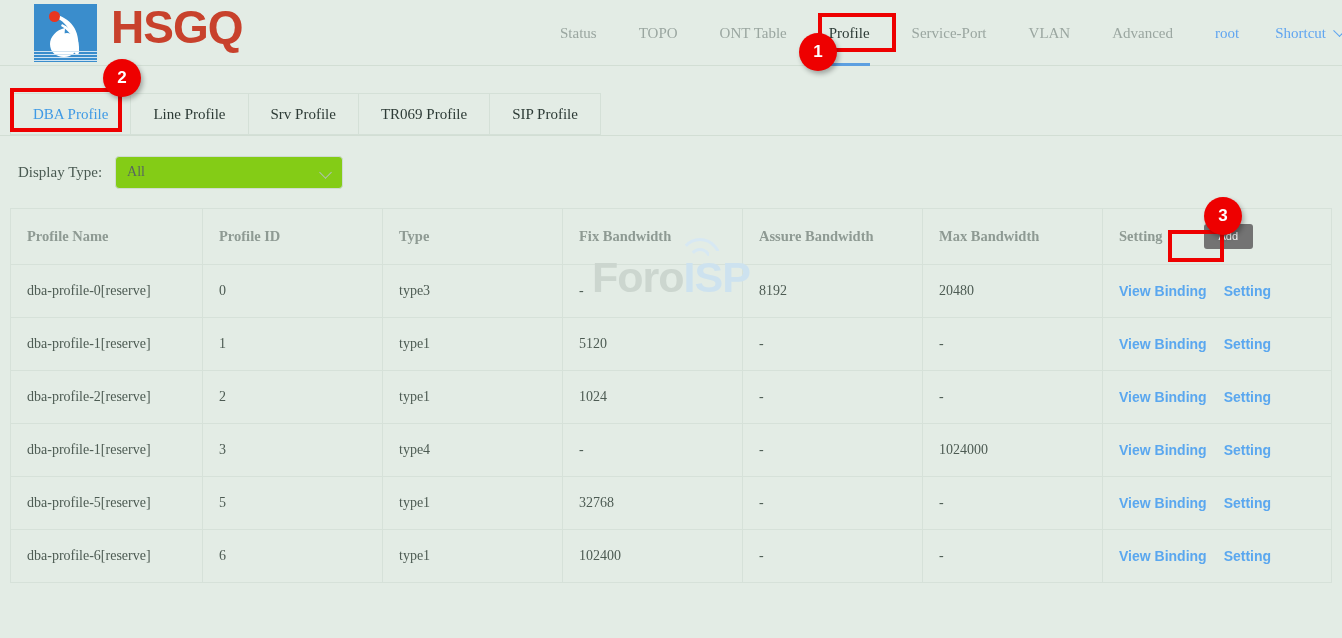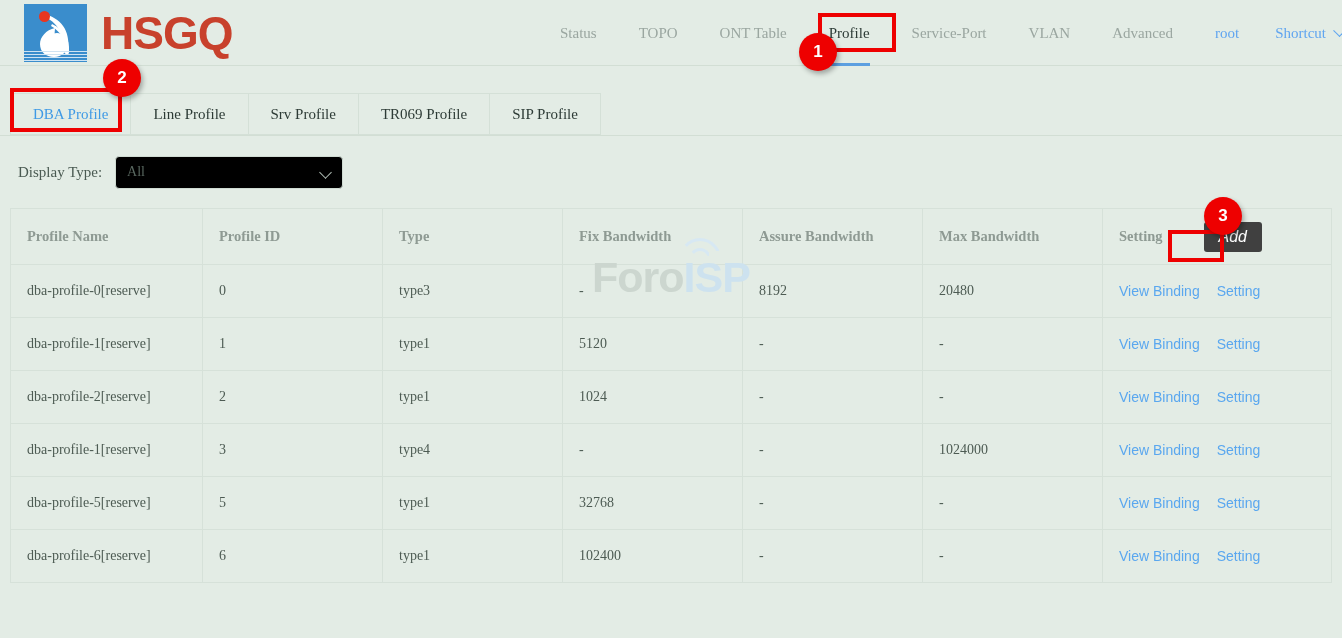--- a/index.html
+++ b/index.html
@@ -15,22 +15,21 @@
   .topbar {
     position: relative;
     height: 66px;
     background: #e3ece5;
     display: flex;
     align-items: center;
     border-bottom: 1px solid #d2ded4;
   }
   .brand {
     display: flex;
-    align-items: center;
-    margin-left: 24px;
+    margin-left: 34px;
   }
   .logo-mark {
     width: 63px;
     height: 58px;
     background: #3a8dcc;
     position: relative;
     overflow: hidden;
     flex: none;
   }
   .logo-mark .swoosh { position: absolute; inset: 0; }
@@ -139,21 +138,21 @@
   .filter-label {
     font-size: 15px;
     color: #4a5a52;
     margin-right: 13px;
   }
   .select {
     width: 228px;
     height: 33px;
     border: 1px solid #cfdbd2;
     border-radius: 4px;
-    background: #000000;
+    background: #84cc16;
     display: flex;
     align-items: center;
     padding: 0 11px;
     position: relative;
   }
   .select-value { font-size: 14px; color: #58675f; }
   .select-chev {
     position: absolute;
     right: 12px; top: 11px;
     width: 9px; height: 9px;
@@ -192,37 +191,37 @@
   .c3 { width: 180px; }
   .c4 { width: 180px; }
   .c5 { width: 180px; }
   .c6 { width: auto; }
   .setting-head {
     display: flex;
     align-items: center;
   }
   .add-btn {
     margin-left: 41px;
-    background: #404040;
+    background: #737373;
     color: #fff;
     font-family: "Liberation Sans", sans-serif;
-    font-size: 16px;
+    font-size: 11px;
     border: none;
     border-radius: 3px;
     padding: 7px 15px;
     cursor: pointer;
     line-height: 1;
-    font-style: italic;
   }
   .rowlink {
     color: #5aa7ef;
     font-family: "Liberation Sans", sans-serif;
     font-size: 14px;
     text-decoration: none;
     cursor: pointer;
+    font-weight: bold;
   }
   .rowlink + .rowlink { margin-left: 17px; }
 
   
   .watermark {
     position: absolute;
     left: 582px;
     top: 48px;
     pointer-events: none;
     z-index: 1;

